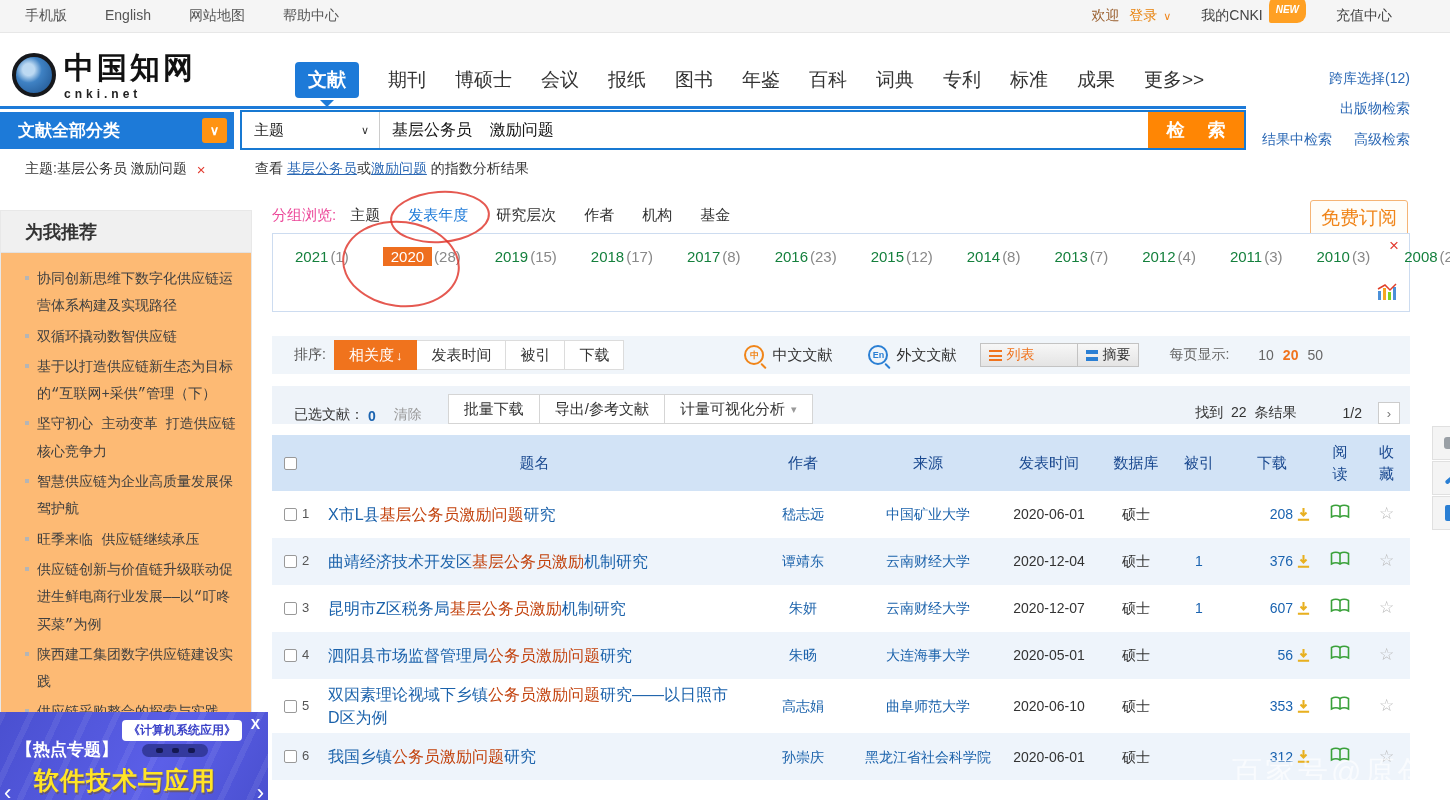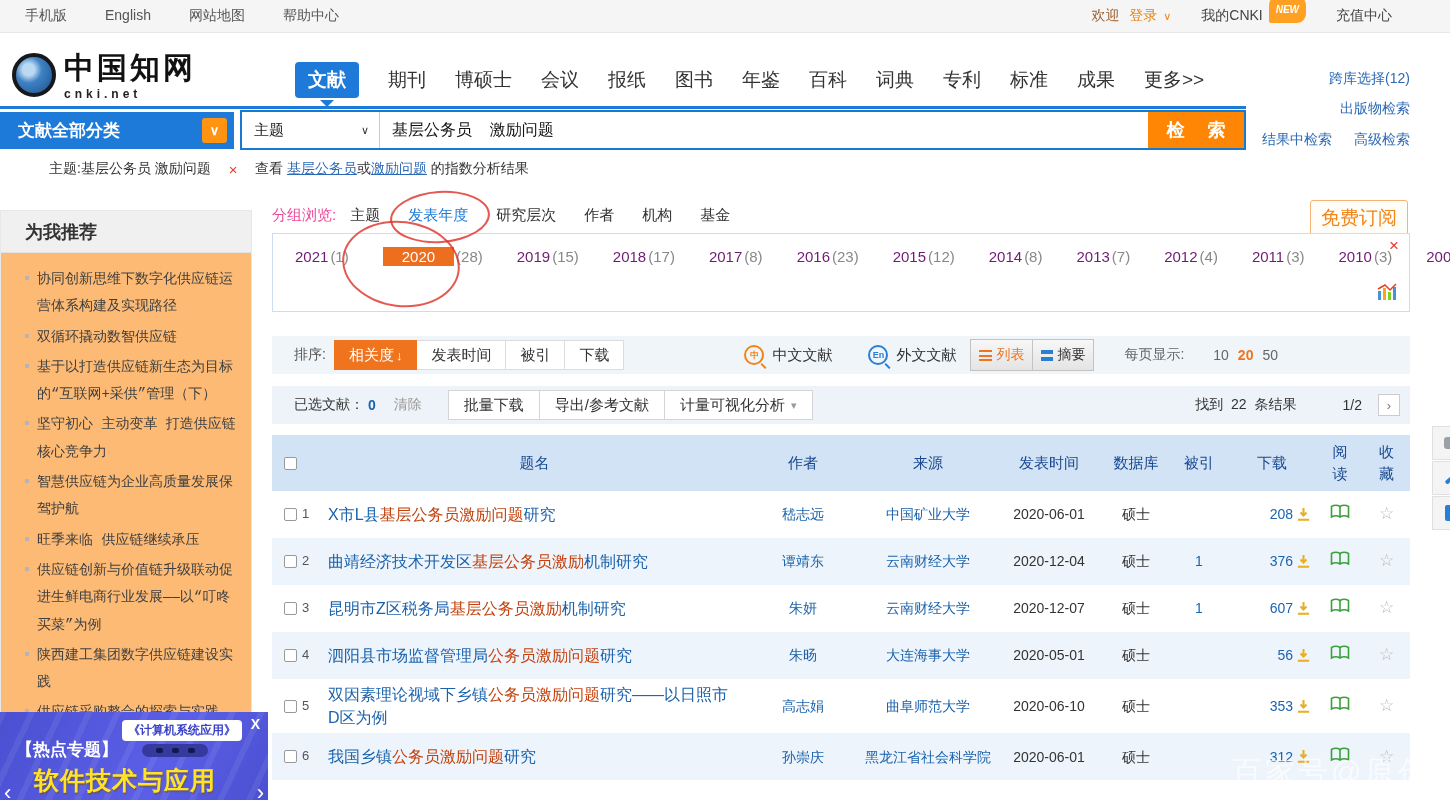--- a/index.html
+++ b/index.html
@@ -45,21 +45,21 @@
                 background:#fff; display:flex; align-items:stretch; }
   .field-select { width:138px; border-right:1px solid #ccc; display:flex; align-items:center; justify-content:space-between;
                   padding:0 10px 0 12px; font-size:15px; color:#222; cursor:pointer; }
   .field-chev { font-size:11px; color:#333; }
   .search-input { flex:1; border:none; outline:none; font-size:16px; padding:0 12px; color:#111;
                   font-family:"Liberation Sans", sans-serif; }
   .search-btn { width:96px; background:#ff8604; color:#fff; border:none; font-size:18px; font-weight:bold;
                 letter-spacing:9px; padding-left:9px; cursor:pointer; font-family:"Liberation Sans", sans-serif; }
 
   
-  .crumb { position:absolute; left:25px; top:160px; font-size:14px; color:#333; display:flex; gap:16px; align-items:center;margin-left:24px; }
+  .crumb { position:absolute; left:25px; top:160px; font-size:14px; color:#333; display:flex; gap:8px; align-items:center; }
   .crumb .x { color:#e23b30; font-size:15px; cursor:pointer; margin-left:2px; }
   .view-line { position:absolute; left:255px; top:160px; font-size:14px; color:#333; }
   .view-line a { color:#2c69b5; text-decoration:underline; cursor:pointer; }
 
   
   .sidebar { position:absolute; left:0; top:210px; width:252px; background:#fdba74; border:1px solid #e8e8e8;font-family:Liberation Mono, monospace; }
   .sidebar-hd { height:42px; background:#f0f0f0; border-bottom:1px solid #e2e2e2; display:flex; align-items:center;
                 padding-left:24px; font-size:18px; font-weight:bold; color:#333; }
   .rec-list { padding:13px 12px 10px 24px; }
   .rec-item { font-size:14px; color:#404040; line-height:1.95; margin-bottom:3px; position:relative; padding-left:12px; cursor:pointer; }
@@ -88,23 +88,23 @@
   .group-item.active { color:#1d7ad8; }
   .subscribe-btn { position:absolute; right:2px; top:-6px; border:1px solid #f5b475; color:#f08519; font-size:19px;
                    padding:4px 10px; border-radius:3px; background:#fffdf8; cursor:pointer; }
 
   
   .year-panel { position:absolute; left:272px; top:233px; width:1138px; height:79px; background:#fff;
                 border:1px solid #cddcf0; }
   .year-close { position:absolute; right:10px; top:2px; color:#e23b30; font-size:17px; cursor:pointer; }
   .years { display:flex; gap:34px; padding:14px 0 0 22px; font-size:15px; flex-wrap:nowrap; }
   .year-item { white-space:nowrap; cursor:pointer; }
-  .year-item .yr { color:#701a75; }
+  .year-item .yr { color:#15803d; }
   .year-item .ct { color:#888; margin-left:2px; }
-  .year-item.active .yr { background:#ee6e1f; color:#fff; padding:1px 19px; }
+  .year-item.active .yr { background:#ee6e1f; color:#fff; padding:1px 8px; }
   .metric-icon { position:absolute; right:12px; bottom:6px; cursor:pointer; }
 
   
   .ellipse { position:absolute; border:2.5px solid rgba(222,48,38,.8); border-radius:50%; pointer-events:none; z-index:5; }
   .e1 { left:390px; top:191px; width:100px; height:52px; transform:rotate(-4deg); }
   .e2 { left:342px; top:221px; width:118px; height:86px; transform:rotate(7deg); }
 
   
   .sort-bar { position:absolute; left:272px; top:336px; width:1138px; height:38px; background:#f0f5fa;
               display:flex; align-items:center; font-size:14px; color:#555; }
@@ -114,33 +114,33 @@
               display:flex; align-items:center; cursor:pointer; font-size:15px; }
   .sort-opt:first-child { border-left:1px solid #dcdcdc; }
   .sort-opt.active { background:#f0731d; border-color:#f0731d; color:#fff; }
   .sort-opt .arr { font-size:13px; margin-left:2px; font-weight:bold; }
   .lit-group { display:flex; align-items:center; gap:8px; margin-left:120px; cursor:pointer; color:#333; font-size:15px; }
   .lit-icon { width:20px; height:20px; border-radius:50%; border:2px solid #f08519; color:#f08519; font-size:9px;
               font-weight:bold; display:flex; align-items:center; justify-content:center; position:relative; }
   .lit-icon::after { content:""; position:absolute; right:-5px; bottom:-4px; width:7px; height:2px; background:currentColor;
                      border-radius:1px; transform:rotate(45deg); color:inherit; }
   .lit-icon.en { border-color:#2a7fd4; color:#2a7fd4; }
-  .view-toggle { display:flex; margin-left:14px; border:1px solid #c3c3c3; height:32px; background:linear-gradient(#f7f7f7,#e4e4e4); }
+  .view-toggle { display:flex; margin-left:24px; border:1px solid #c3c3c3; height:24px; background:linear-gradient(#f7f7f7,#e4e4e4);gap:35px; }
   .vt-seg { display:flex; align-items:center; gap:4px; padding:0 8px; font-size:14px; cursor:pointer; color:#333; }
   .vt-seg + .vt-seg { border-left:1px solid #c3c3c3; }
   .vt-seg.active { color:#f0731d; }
   .i-bars { width:13px; height:11px; background:repeating-linear-gradient(#f0731d 0 2px, transparent 2px 4.5px); }
   .i-abs { width:12px; height:11px; background:repeating-linear-gradient(#2a7fd4 0 4px, transparent 4px 6.5px); }
   .per-page { margin-left:30px; color:#666; font-size:14px; display:flex; gap:9px; align-items:center; }
   .pp-num { cursor:pointer; color:#666; }
   .pp-num.active { color:#f0731d; font-weight:bold; }
 
   
   .sel-bar { position:absolute; left:272px; top:386px; width:1138px; height:38px; background:#eef3f9;
-             display:flex; align-items:center; font-size:14px; color:#333; }
+             display:flex; align-items:flex-end; font-size:14px; color:#333; }
   .sel-label { margin-left:22px; }
   .sel-count { color:#1a63b0; font-weight:bold; margin:0 4px; }
   .sel-clear { color:#999; margin-left:14px; cursor:pointer; }
   .btn-group { display:flex; margin-left:26px; height:30px; }
   .tool-btn { background:#fff; border:1px solid #d5d5d5; border-left:none; padding:0 15px; display:flex; align-items:center;
               gap:6px; font-size:15px; color:#333; cursor:pointer; }
   .tool-btn:first-child { border-left:1px solid #d5d5d5; }
   .tool-btn .caret { color:#999; font-size:11px; }
   .result-info { position:absolute; right:10px; display:flex; align-items:center; gap:10px; font-size:14px; color:#333; }
   .result-count { margin:0 4px; }

